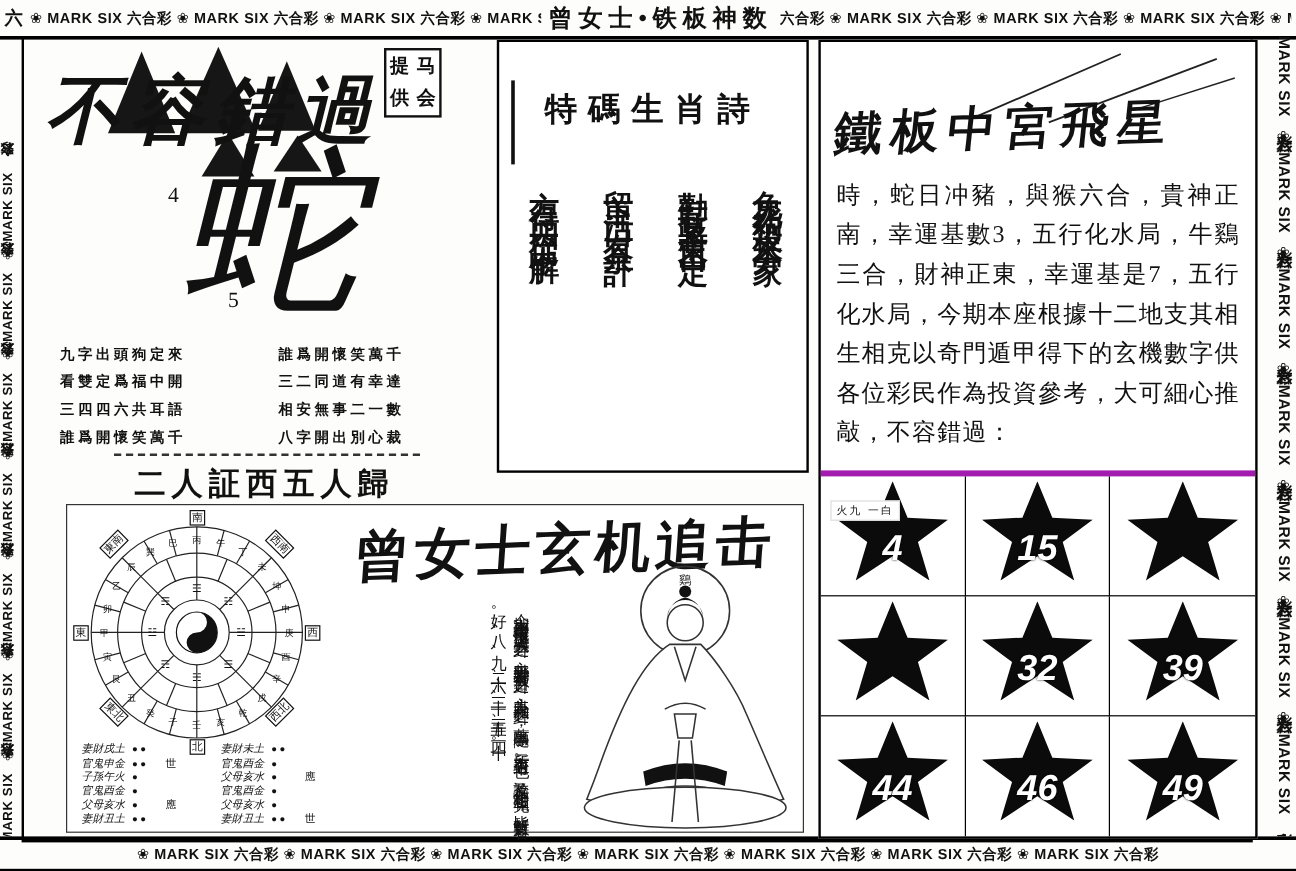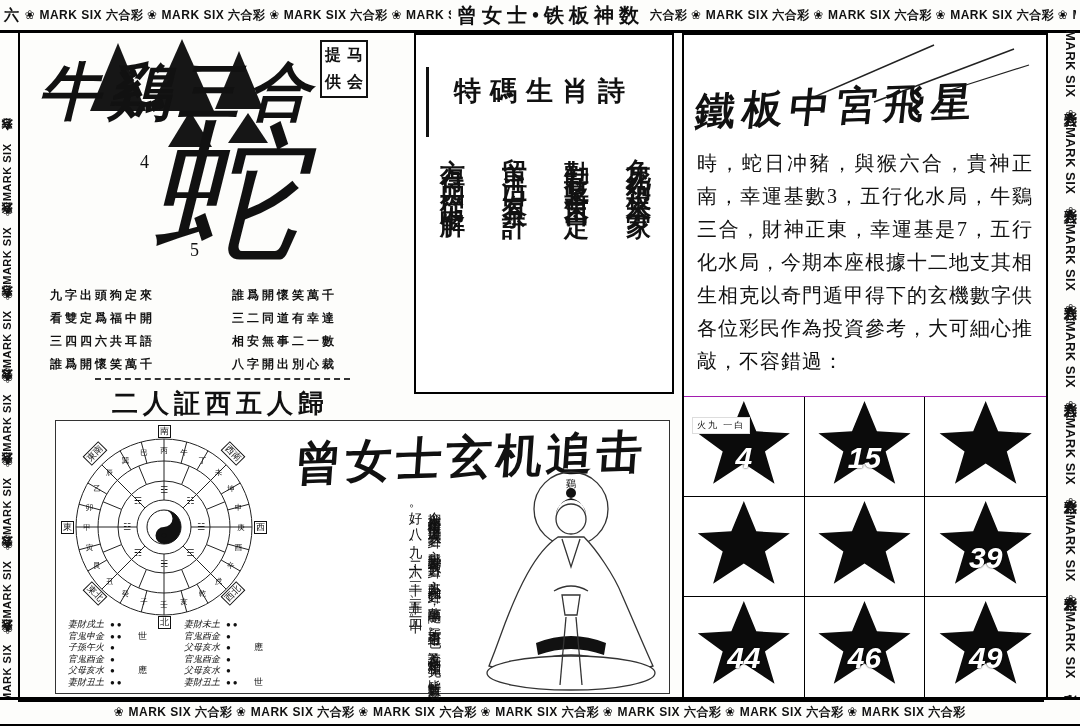--- a/index.html
+++ b/index.html
@@ -46,21 +46,21 @@
          font-family:"Liberation Serif","DejaVu Serif",serif;font-size:25px;font-weight:bold;
          letter-spacing:9px;top:104px;}
   
   .right-box{position:absolute;left:682px;top:33px;width:362px;height:662px;border:2px solid #000;background:#fff;}
   .right-title{position:absolute;left:12px;top:44px;font-family:"Liberation Serif","DejaVu Serif",serif;
                font-size:40px;font-weight:bold;letter-spacing:7px;white-space:nowrap;
                transform:skewX(-8deg) rotate(-2deg);}
   .right-para{position:absolute;left:13px;top:112px;width:336px;font-family:"Liberation Serif","DejaVu Serif",serif;
               font-size:20px;line-height:33px;text-align:justify;letter-spacing:1px;}
   .star-grid{position:absolute;left:0;right:0;bottom:0;height:300px;display:grid;
-             grid-template-columns:repeat(3,1fr);grid-template-rows:repeat(3,1fr);border-top:1px solid #a21caf;}
+             grid-template-columns:repeat(3,1fr);grid-template-rows:repeat(3,1fr);border-top:5px solid #a21caf;}
   .star-cell{position:relative;border-right:1px solid #000;border-bottom:1px solid #000;}
   .star-cell:nth-child(3n){border-right:none;}
   .star-cell:nth-child(n+7){border-bottom:none;}
   .star{position:absolute;left:50%;top:4px;width:96px;height:92px;transform:translateX(-50%);background:#0b0b0b;
         clip-path:polygon(50% 0%,63% 33%,98% 35%,72% 55%,82% 90%,50% 68%,18% 90%,28% 55%,2% 35%,37% 33%);}
   .star-num{position:absolute;left:0;right:0;top:44px;text-align:center;color:#fff;font-size:30px;
             font-weight:800;font-style:italic;z-index:2;text-shadow:0 0 2px #000;}
   .star-label{position:absolute;left:8px;top:20px;background:#fff;border:1px solid #ddd;padding:1px 4px;
               font-size:9px;letter-spacing:2px;z-index:3;font-family:"Liberation Serif","DejaVu Serif",serif;}
   
@@ -103,21 +103,21 @@
     <span class="run">❀ MARK SIX 六合彩 ❀ MARK SIX 六合彩 ❀ MARK SIX 六合彩 ❀ MARK SIX 六合彩 ❀ MARK SIX 六合彩 ❀ MARK SIX 六合彩 ❀ MARK SIX 六合彩</span>
   </div>
 
   <div class="frame"></div>
 
   <div class="tri" style="left:90px;top:40px;border-left-width:28px;border-right-width:28px;border-bottom:68px solid #161616;"></div>
   <div class="tri" style="left:150px;top:36px;border-left-width:32px;border-right-width:32px;border-bottom:72px solid #161616;"></div>
   <div class="tri" style="left:215px;top:48px;border-left-width:24px;border-right-width:24px;border-bottom:58px solid #161616;"></div>
   <div class="tri" style="left:168px;top:108px;border-left-width:22px;border-right-width:22px;border-bottom:36px solid #161616;"></div>
   <div class="tri" style="left:228px;top:110px;border-left-width:20px;border-right-width:20px;border-bottom:30px solid #161616;"></div>
-  <div class="callig-title">牛鷄三合</div>
+  <div class="callig-title">不容錯過</div>
   <div class="stamp">
     <span>提</span>
     <span>马</span>
     <span>供</span>
     <span>会</span>
   </div>
   <div class="snake">蛇</div>
   <div class="tiny-num" style="left:140px;top:152px;">4</div>
   <div class="tiny-num" style="left:190px;top:240px;">5</div>
 
@@ -164,20 +164,21 @@
         <div class="star-num">15</div>
       </div>
       <div class="star-cell">
         <div class="star"></div>
       </div>
       <div class="star-cell">
         <div class="star"></div>
       </div>
       <div class="star-cell">
         <div class="star"></div>
+        <div class="star-num">32</div>
       </div>
       <div class="star-cell">
         <div class="star"></div>
         <div class="star-num">39</div>
       </div>
       <div class="star-cell">
         <div class="star"></div>
         <div class="star-num">44</div>
       </div>
       <div class="star-cell">

